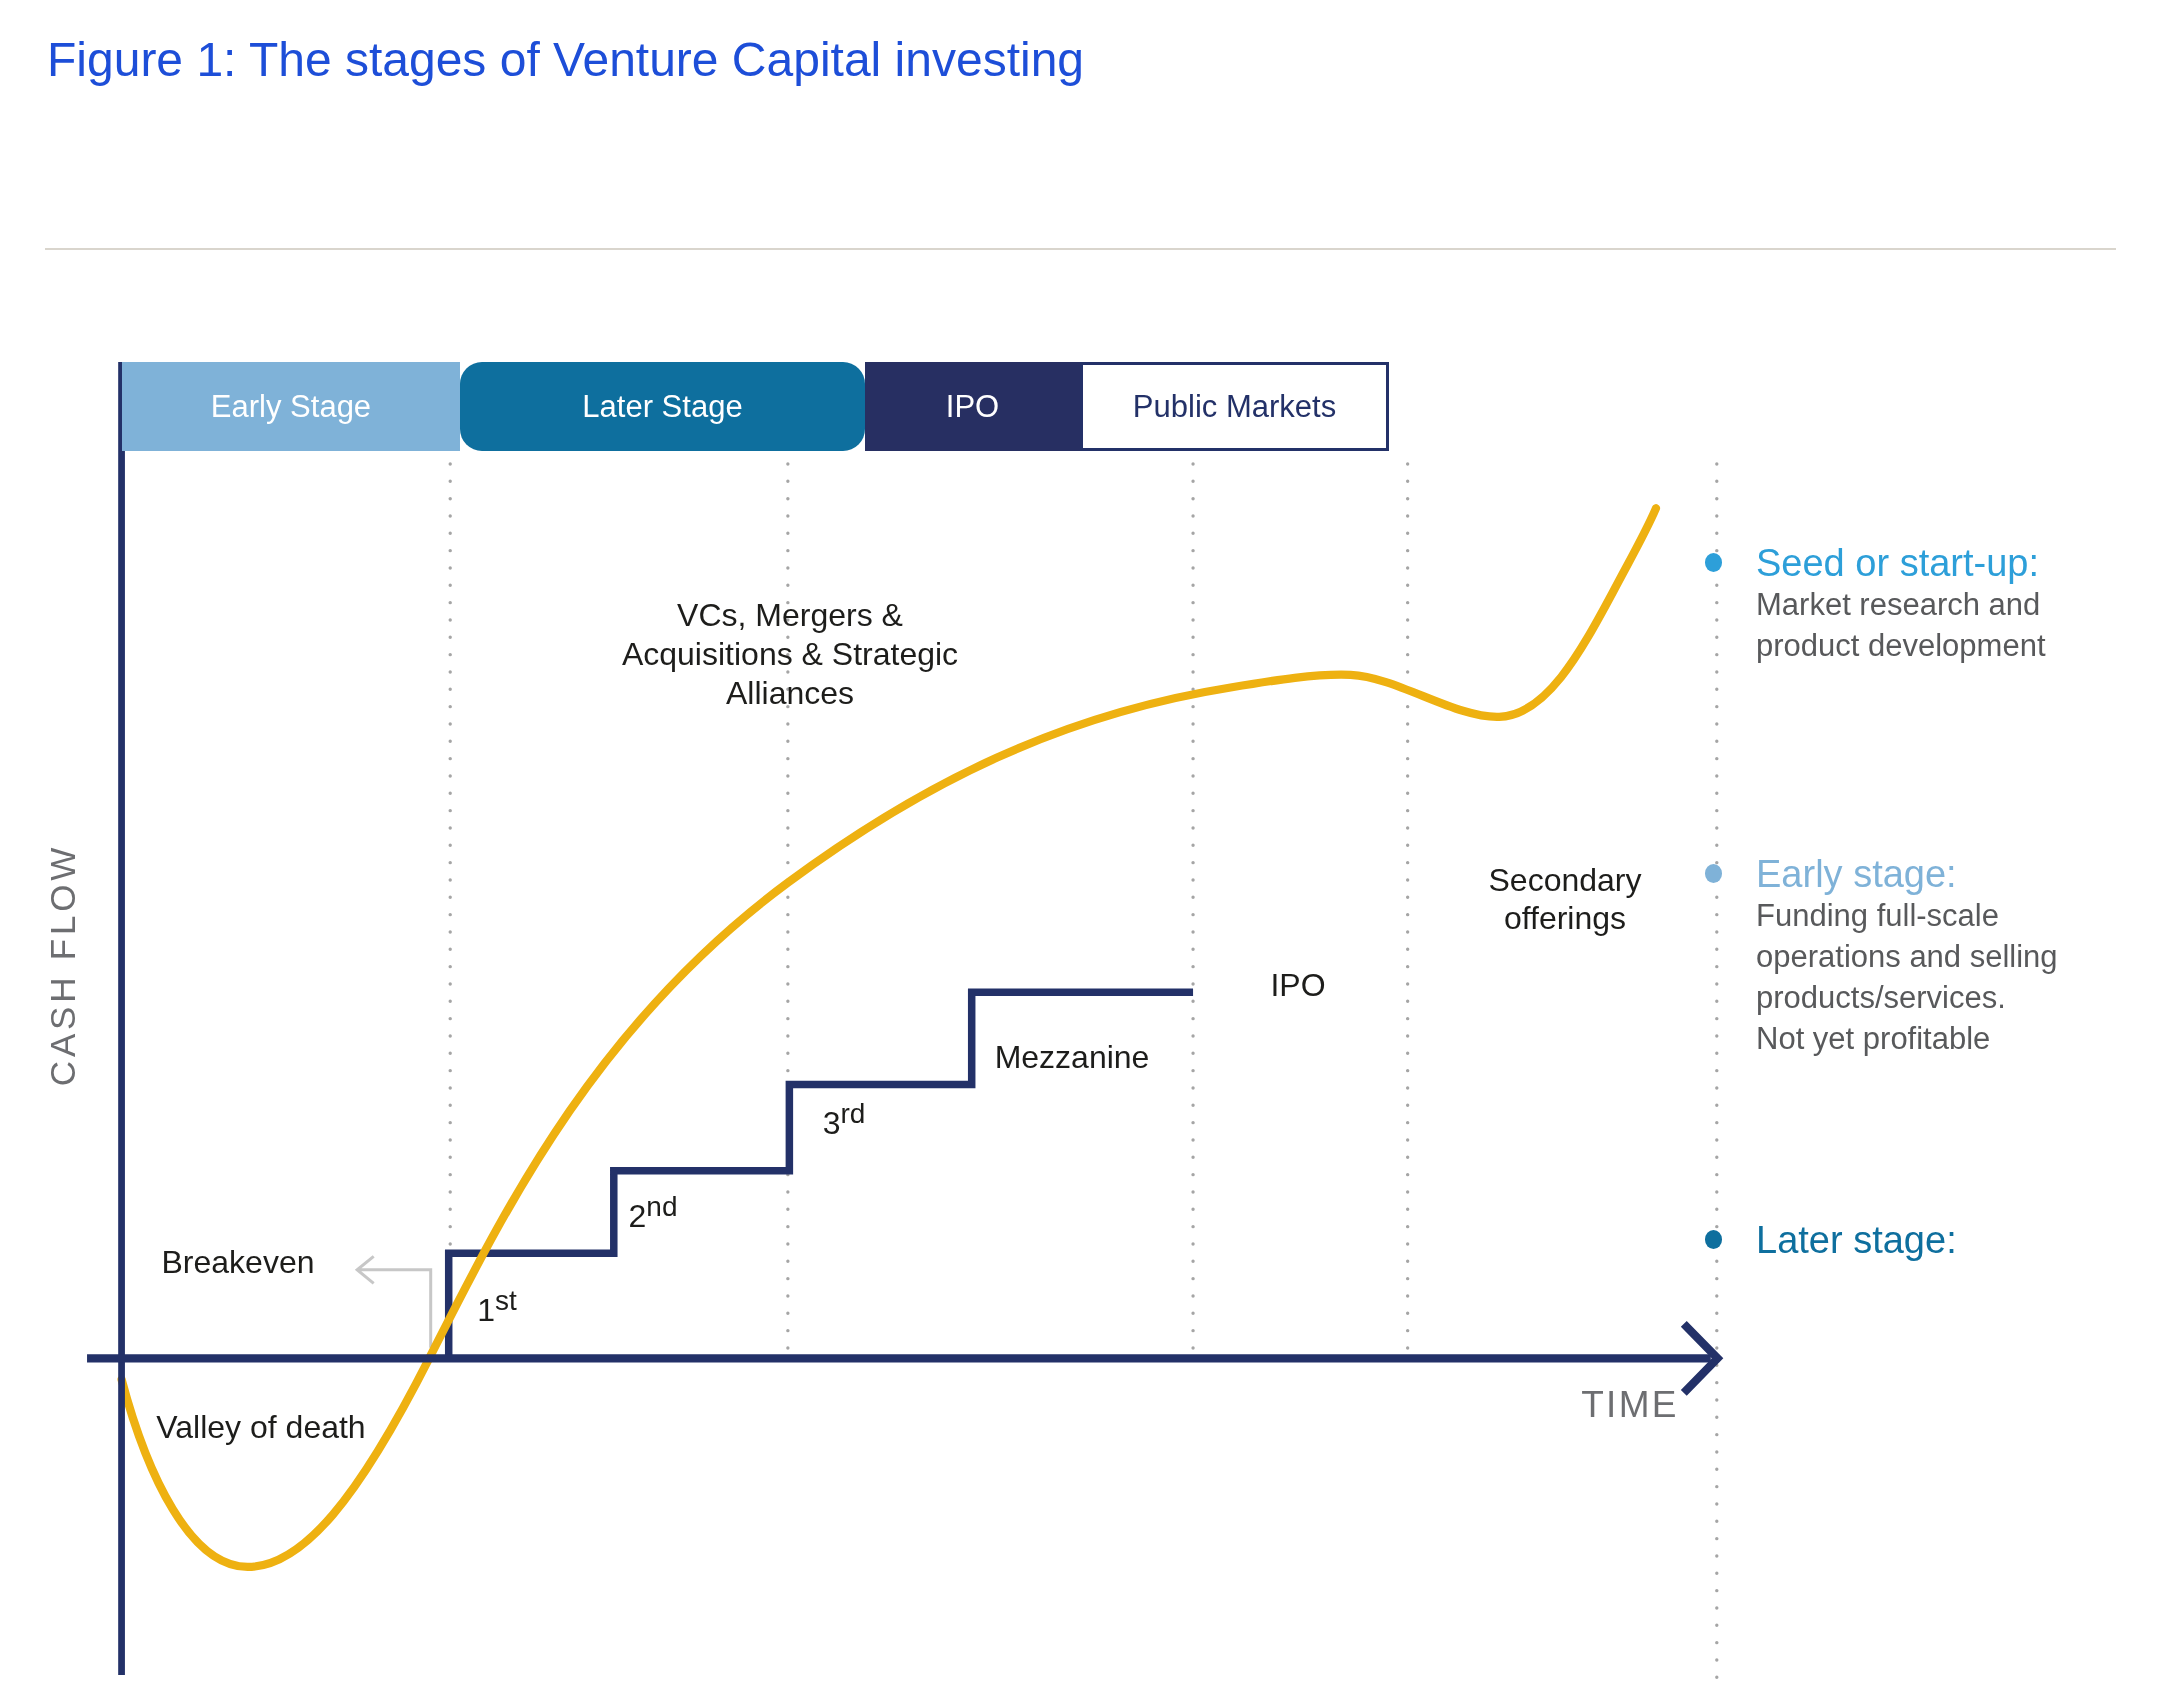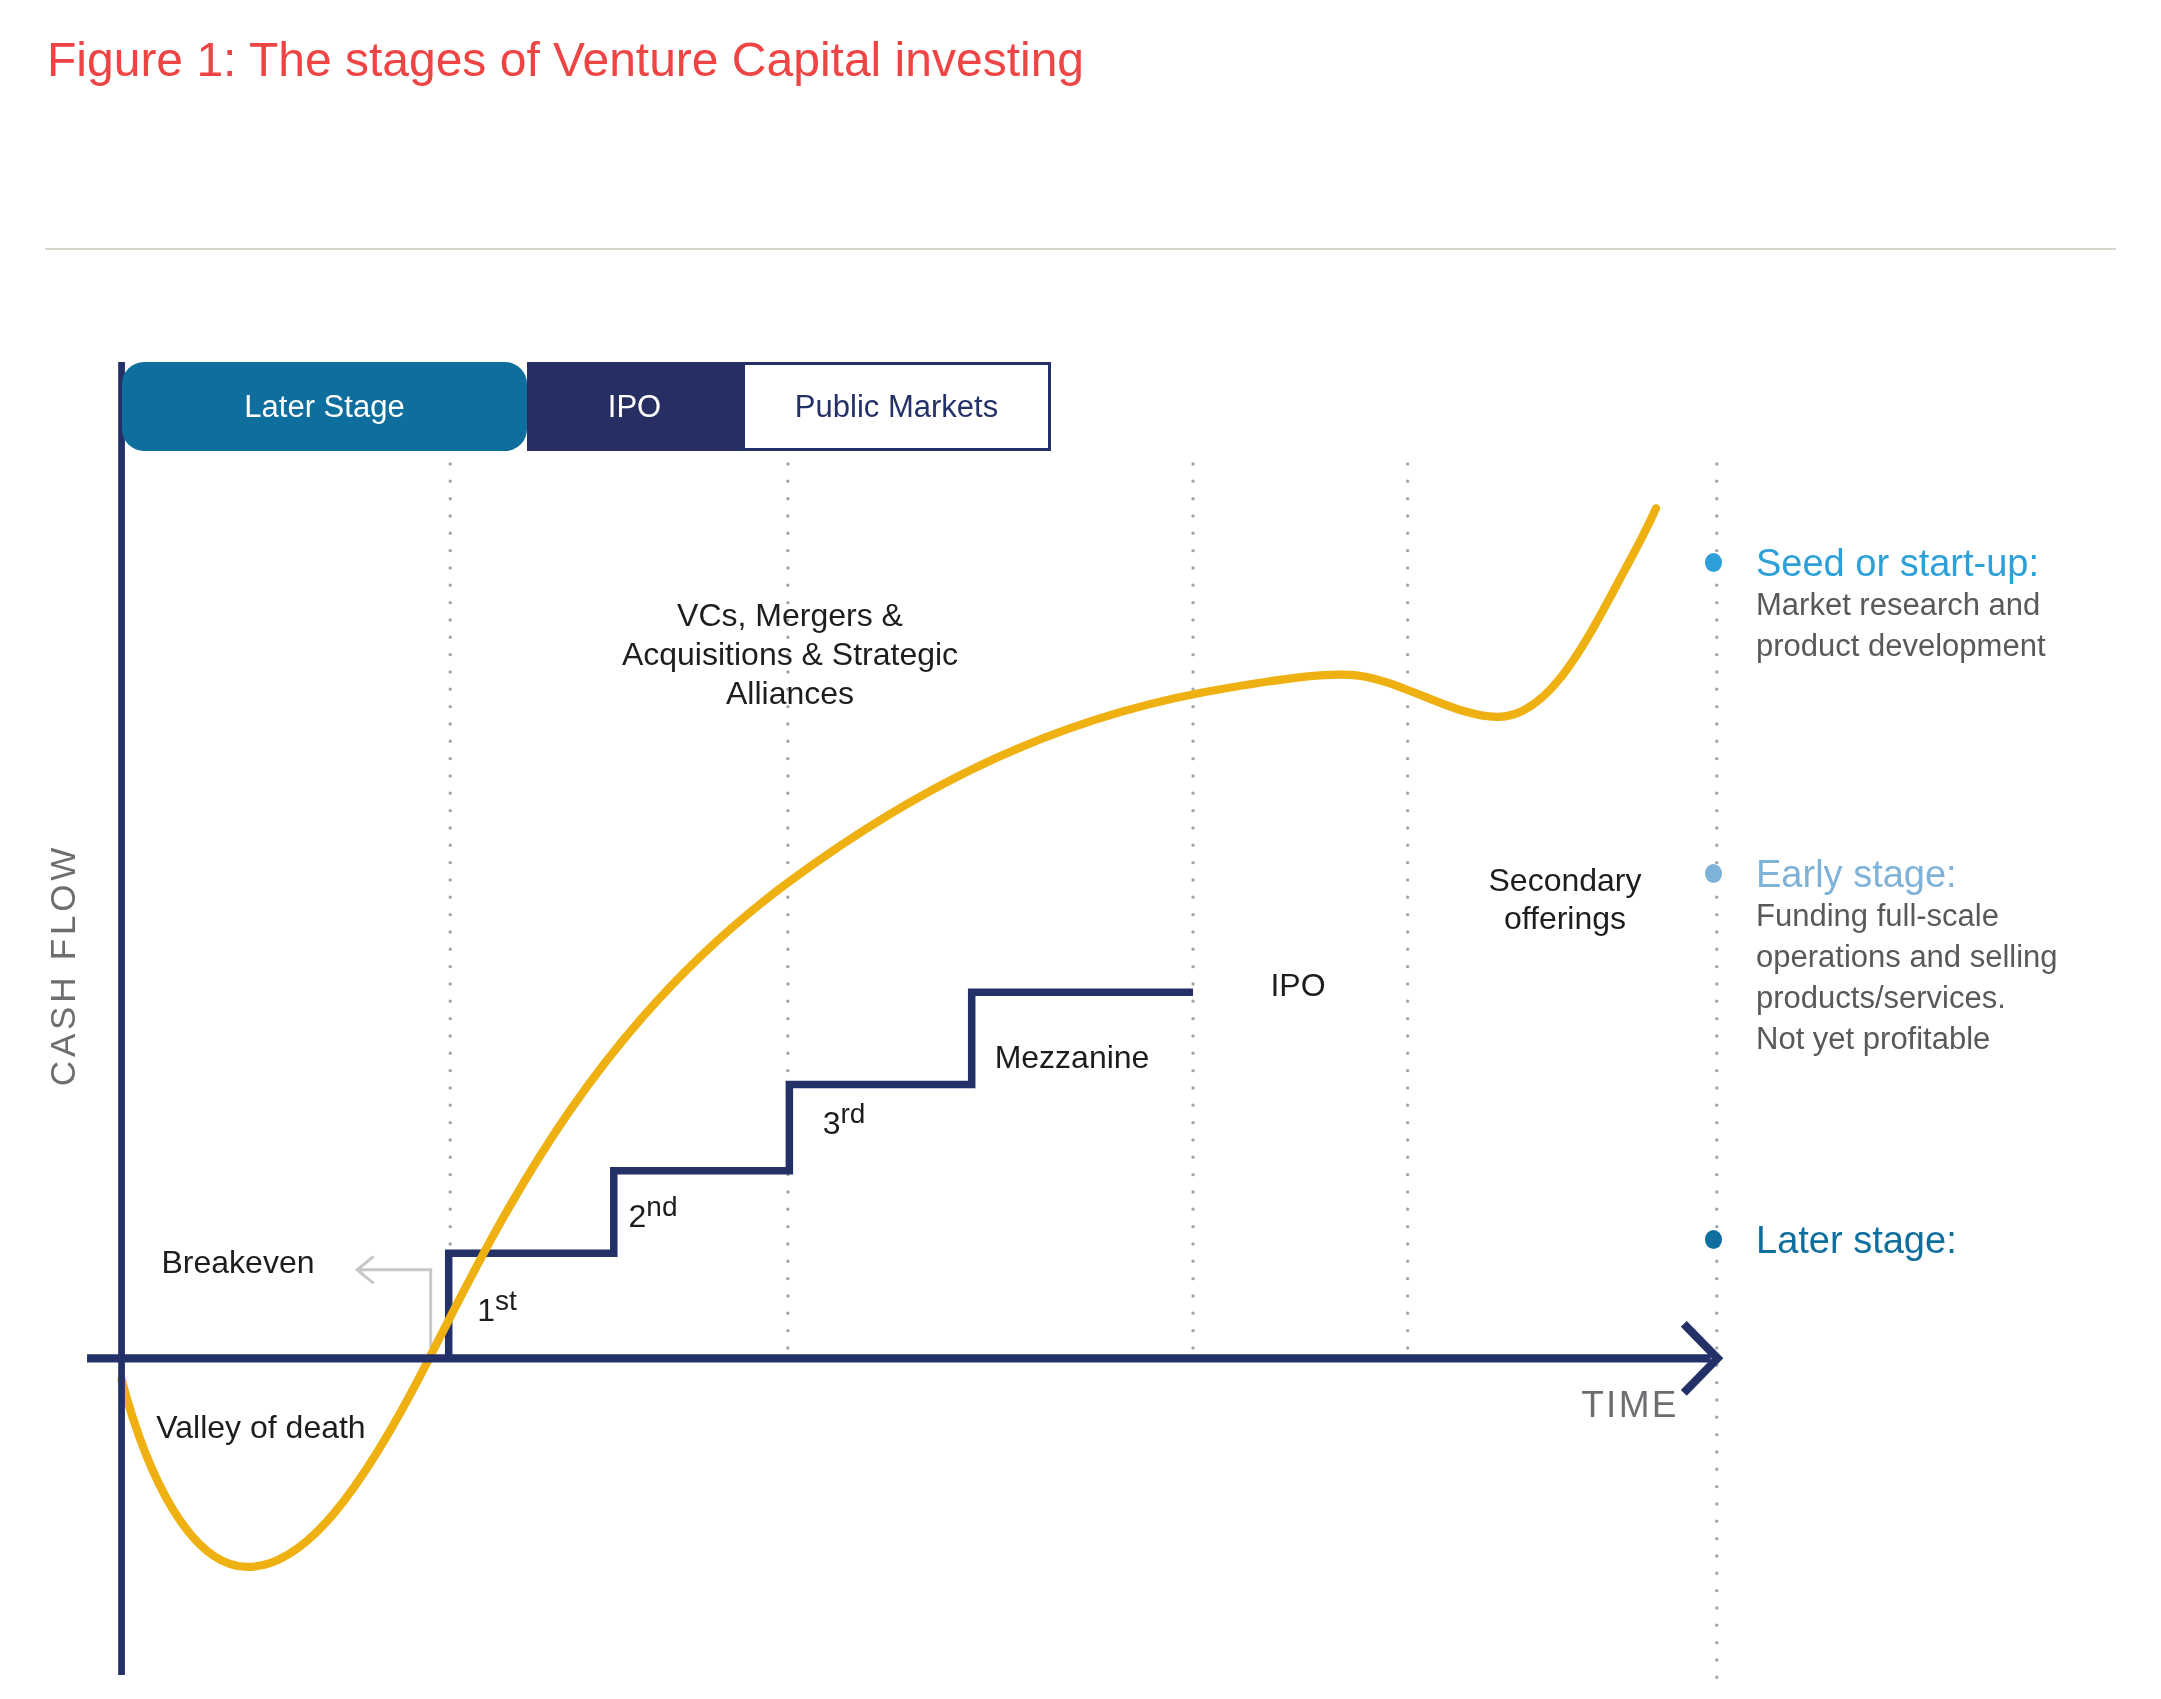--- a/index.html
+++ b/index.html
@@ -1,20 +1,20 @@
 <!DOCTYPE html>
 <html style="font-size:12px"><head>
 <meta charset="utf-8">
 <style>
   html,body{margin:0;padding:0;background:#ffffff;}
   .page{position:relative;width:2161px;height:1700px;background:#ffffff;
         font-family:"Liberation Sans",sans-serif;overflow:hidden;}
 
   .title{position:absolute;left:47px;top:31.5px;font-size:48px;font-weight:500;
-         color:#ef4444;letter-spacing:0px;}
+         color:#1d4ed8;letter-spacing:0px;}
   .source{position:absolute;left:47px;top:150px;font-size:35px;font-weight:400;
           color:#b2aba0;}
   .divider{position:absolute;left:45px;top:248px;width:2071px;height:2.3px;background:#d9d5cd;}
 
   .chart-svg{position:absolute;left:0;top:0;width:2161px;height:1700px;}
 
   .bands{position:absolute;left:122px;top:362px;width:1596px;height:89px;display:flex;}
   .band{display:flex;align-items:center;justify-content:center;
         font-size:31px;color:#ffffff;box-sizing:border-box;}
   .band-seed{width:329px;background:#2d9fd9;}
@@ -74,20 +74,23 @@
              C1862,902 1940,957 1998,955
              C2060,953 2105,872 2150,788
              C2172,746 2192,712 2207,677" fill="none" stroke="#eeb111" stroke-width="11" stroke-linecap="round"></path>
 
     <line x1="162" y1="482" x2="162" y2="2232" stroke="#233168" stroke-width="9"></line>
     <line x1="116" y1="1810" x2="2280" y2="1810" stroke="#233168" stroke-width="11"></line>
     <polyline points="2244,1764 2289,1810 2244,1856" fill="none" stroke="#233168" stroke-width="11"></polyline>
   </svg>
 
   <div class="bands">
+    <div class="band band-early">
+      <span>Early Stage</span>
+    </div>
     <div class="band band-later">
       <span>Later Stage</span>
     </div>
     <div class="band band-ipo">
       <span>IPO</span>
     </div>
     <div class="band band-public">
       <span>Public Markets</span>
     </div>
   </div>

